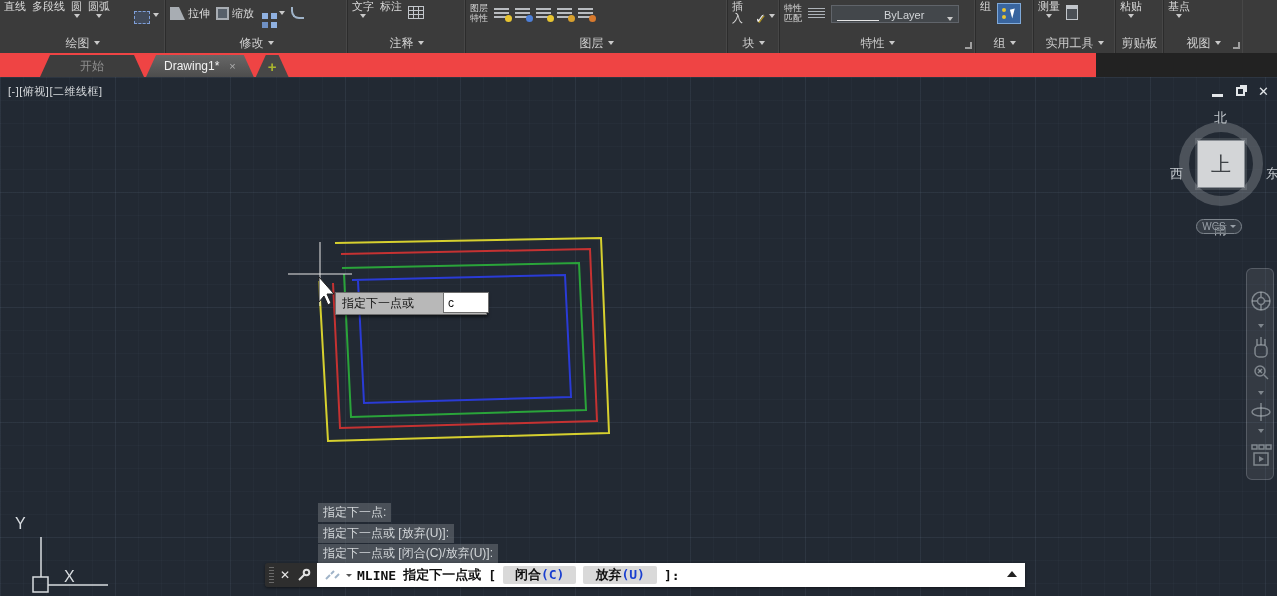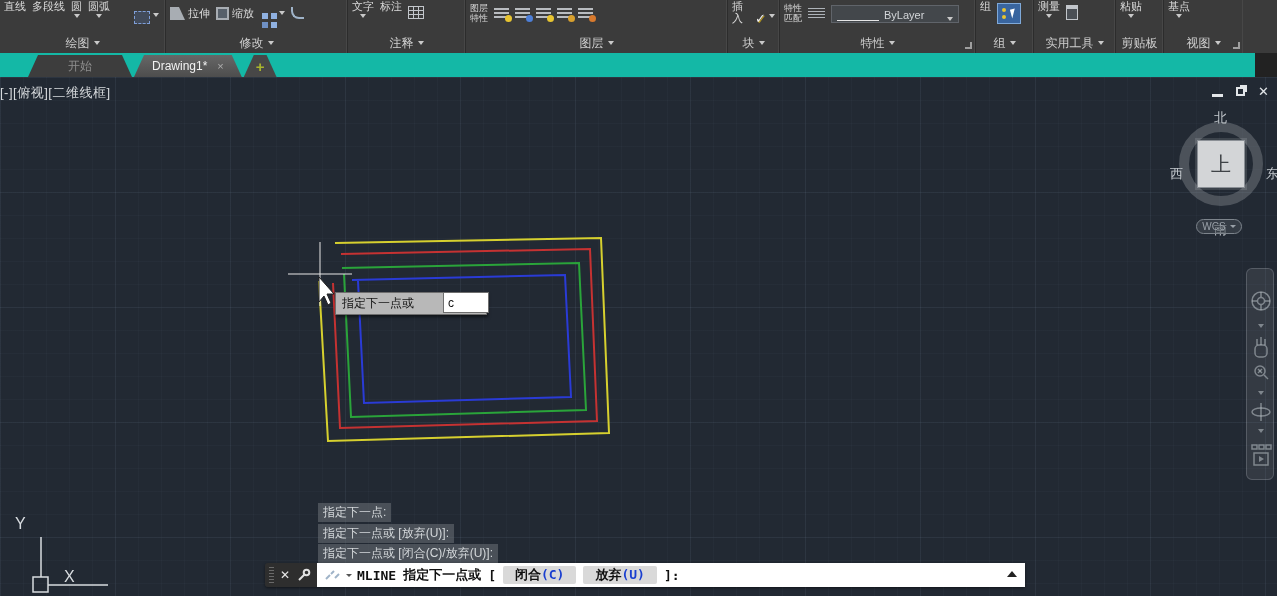--- a/index.html
+++ b/index.html
@@ -49,37 +49,37 @@
      display:flex; align-items:flex-end; gap:5px; padding:1px 5px; color:#d3d6d9; font-size:11px; }
   .bylayer-line { flex:0 0 42px; height:1px; background:#e6e6e6; }
   .group-btn { width:24px; height:21px; margin-top:3px; background:#39659f; border:1px solid #7fa9d9;
      position:relative; }
   .group-btn i { position:absolute; width:4px; height:4px; background:#e8c531; border-radius:50%; }
   .group-btn i:nth-child(1){ left:4px; top:4px; } .group-btn i:nth-child(2){ left:4px; bottom:4px; }
   .group-btn .cur { position:absolute; right:4px; top:5px; width:0; height:0;
      border-left:5px solid #fff; border-bottom:9px solid transparent; transform:rotate(-15deg); }
 
   
-  .tabbar { height:24px; width:1255px; background:#14b8a6; display:flex; align-items:flex-end; padding-left:28px; }
+  .tabbar { height:24px; width:1096px; background:#ef4444; display:flex; align-items:flex-end; padding-left:40px; }
   .ftab { height:22px; padding:0 18px; display:flex; align-items:center; gap:10px; font-size:12px;
           clip-path:polygon(10px 0,calc(100% - 10px) 0,100% 100%,0 100%); cursor:default; }
   .ftab.start { background:#3d3d3d; color:#8f8f8f; min-width:104px; justify-content:center; }
   .ftab.active { background:linear-gradient(#676767,#4d4d4d); color:#f2f2f2; margin-left:2px; }
   .ftab .tclose { color:#aeaeae; font-size:11px; }
   .ftab.add { background:#474747; color:#a9b52e; font-size:15px; font-weight:bold; padding:0 12px; margin-left:2px; }
 
   
   .canvas { position:relative; width:1277px; height:519px; background:#222933; overflow:hidden;
     background-image:
       repeating-linear-gradient(90deg, rgba(125,145,170,.08) 0 1px, transparent 1px 115px),
       repeating-linear-gradient(180deg, rgba(125,145,170,.08) 0 1px, transparent 1px 115px),
       repeating-linear-gradient(90deg, rgba(125,145,170,.04) 0 1px, transparent 1px 23px),
       repeating-linear-gradient(180deg, rgba(125,145,170,.04) 0 1px, transparent 1px 23px); }
 
-  .vp-label { position:absolute; left:0; top:7px; color:#d7dadd; font-size:13px; letter-spacing:.5px; }
+  .vp-label { position:absolute; left:8px; top:7px; color:#d7dadd; font-size:11px; letter-spacing:.5px; }
   .vp-label span { cursor:default; }
 
   .winctl { position:absolute; right:8px; top:8px; display:flex; gap:13px; align-items:center; }
   .winctl .min { width:11px; height:3px; background:#e3e6e9; margin-top:7px; }
   .winctl .rest { width:9px; height:9px; border:2px solid #e3e6e9; box-shadow:3px -3px 0 -1px #e3e6e9; }
   .winctl .cls { color:#e3e6e9; font-size:13px; font-weight:bold; line-height:13px; }
 
   
   .vcube { position:absolute; left:1174px; top:36px; width:94px; height:140px; }
   .vc-ring { position:absolute; left:5px; top:9px; width:84px; height:84px; border-radius:50%;

